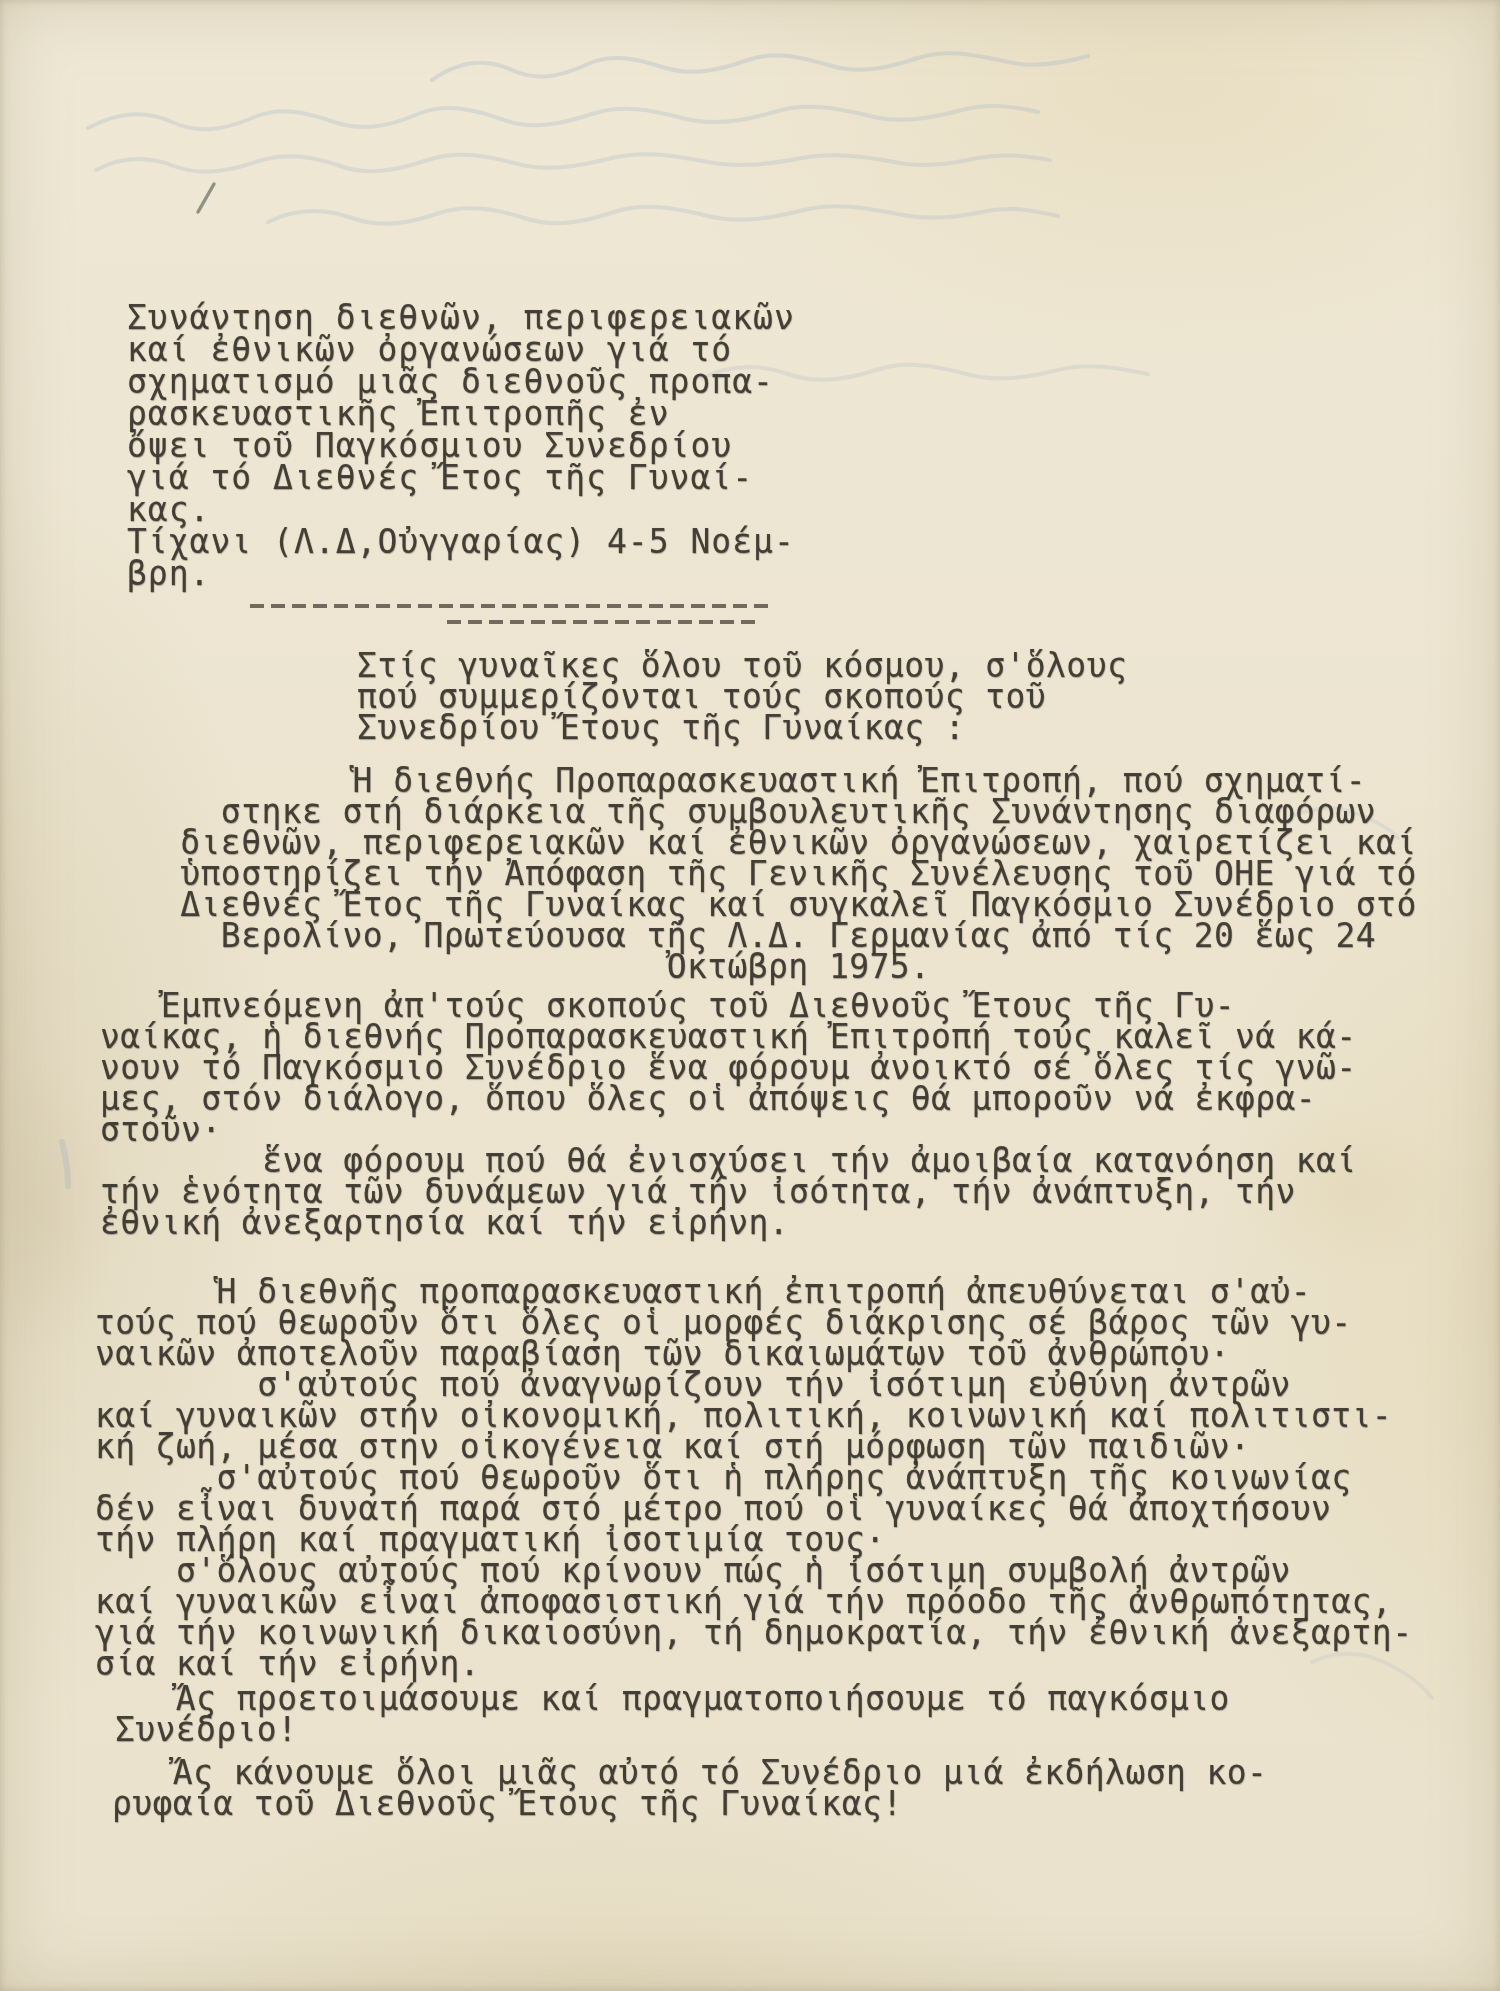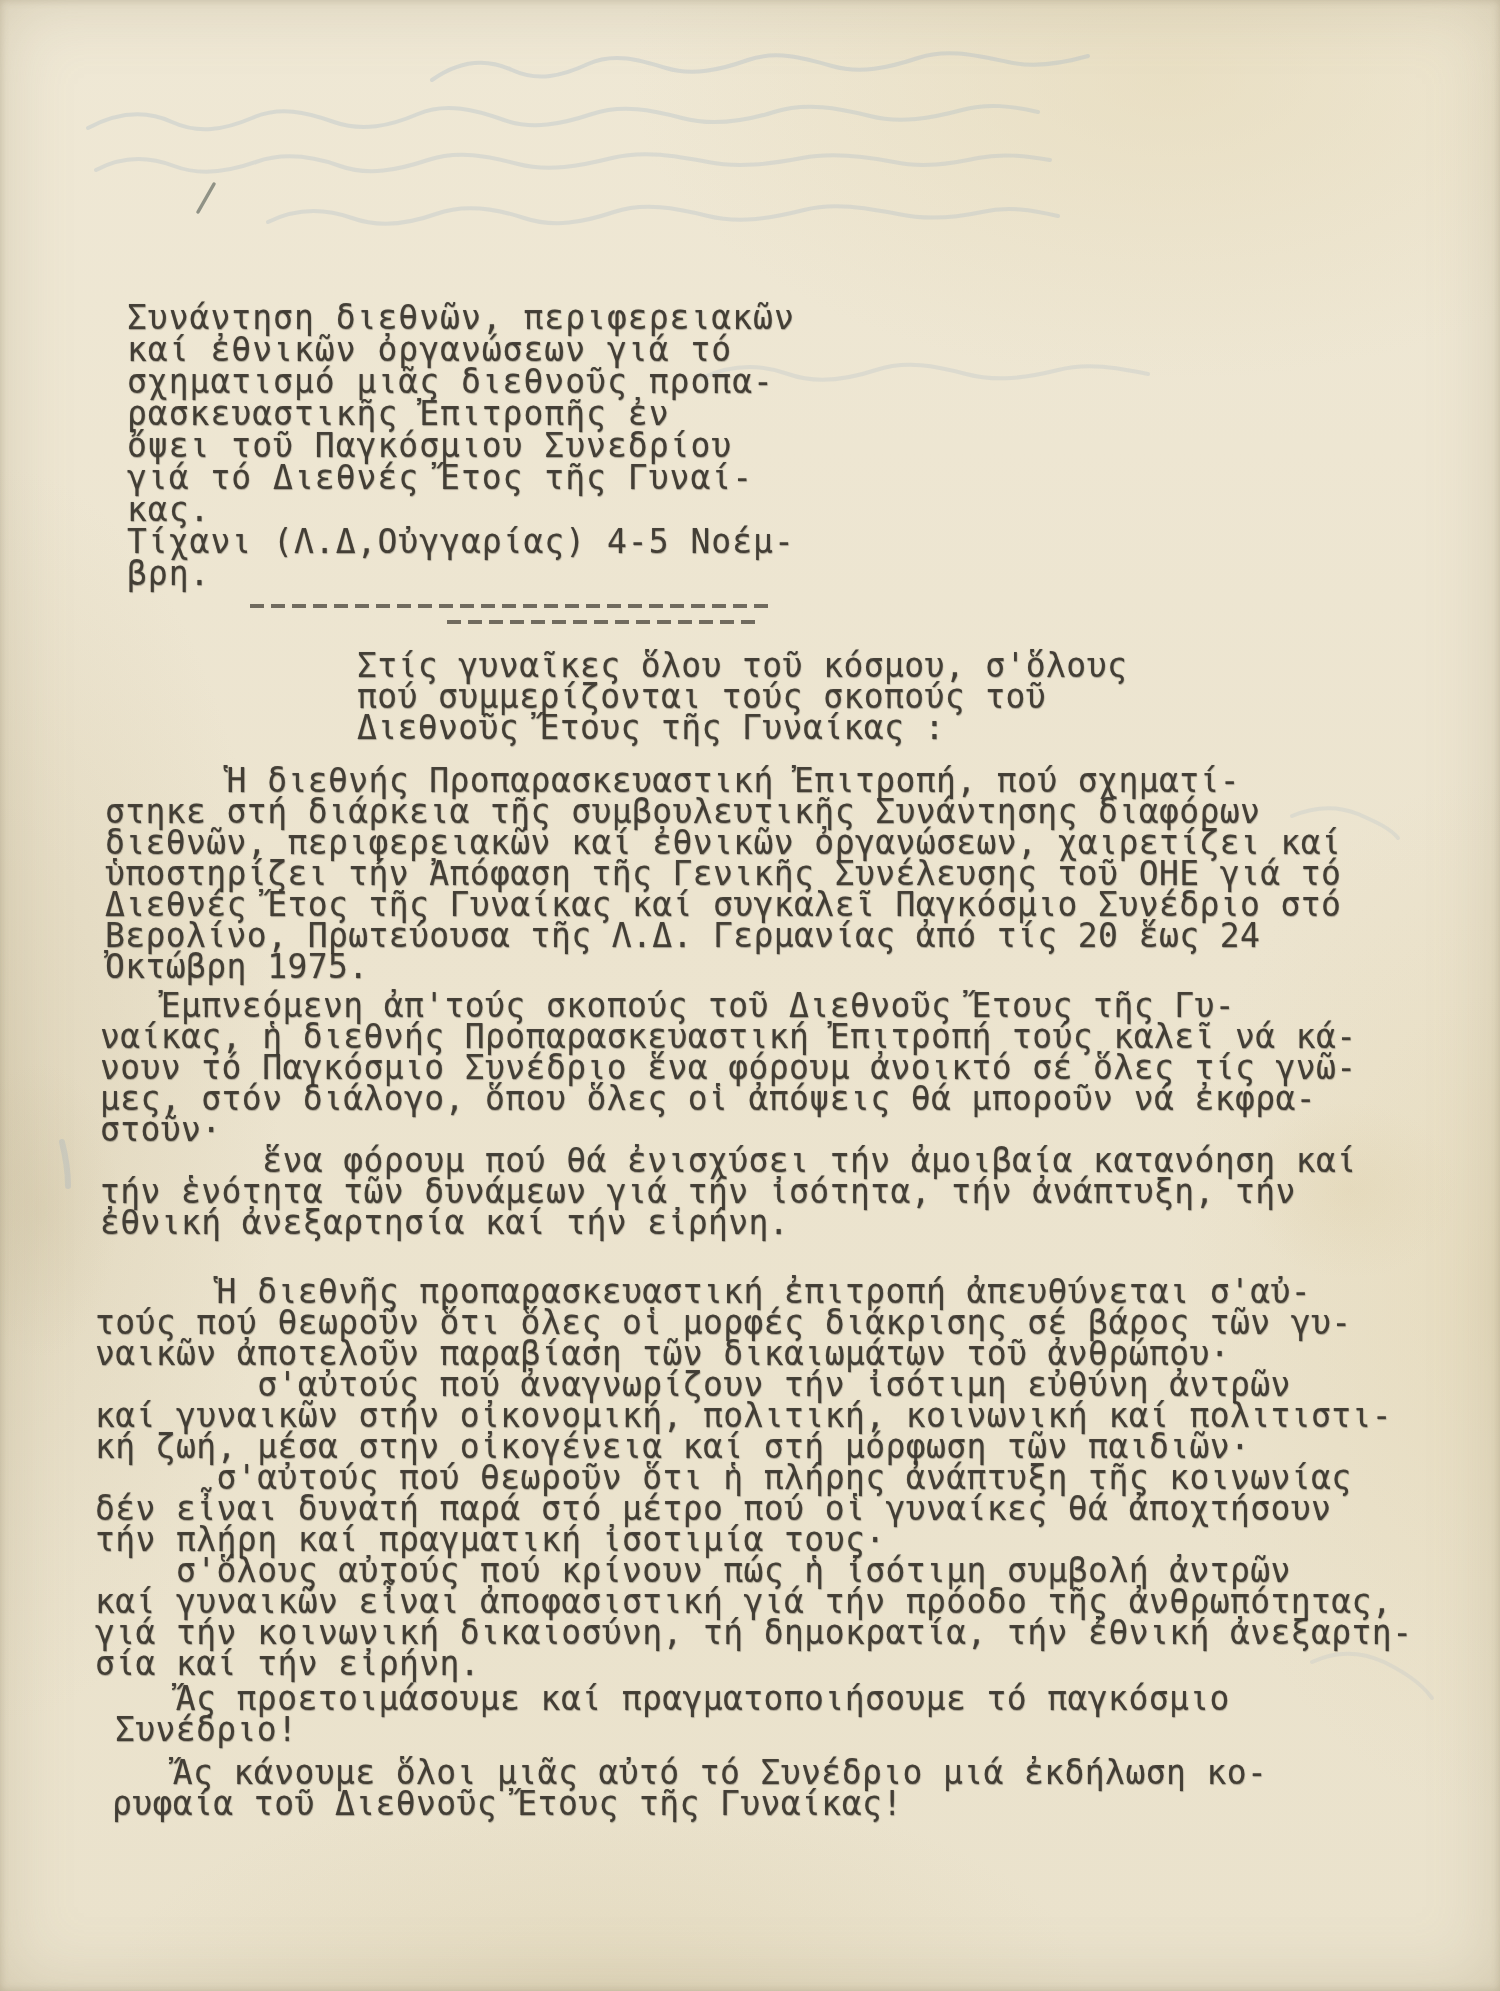--- a/index.html
+++ b/index.html
@@ -30,21 +30,21 @@
   }
   .ref-block{padding-top:302px;margin-left:127px;line-height:32px;letter-spacing:1px;}
   .rule{
     height:4px;
     background:repeating-linear-gradient(90deg, rgba(60,55,46,0.70) 0 14px, rgba(60,55,46,0) 14px 21px);
   }
   .rule-divider{margin:14px 0 0 250px;width:520px;}
   .title{margin:28px 0 0 530px;font-size:34px;line-height:40px;letter-spacing:-2px;}
   .rule-title{margin:12px 0 0 447px;width:312px;}
   .salutation{margin:26px 0 0 357px;}
-  .para-1{margin:22px 8px 0 105px;}
+  .para-1{margin:22px 8px 0 105px;text-align:center;}
   .para-2{margin:38px 0 0 95px;}
   .para-3{margin:8px  0 0 100px;}
   .para-4{margin:4px  0 0 115px;}
   .para-5{margin:12px 0 0 112px;}
   .hw{position:absolute;inset:0;pointer-events:none;}
 </style>
 </head>
 <body>
 
 <div class="page">
@@ -75,21 +75,21 @@
 κας.
 Τίχανι (Λ.Δ,Οὐγγαρίας) 4-5 Νοέμ-
 βρη.</div>
 
   <div class="rule rule-divider"></div>
 
   <div class="rule rule-title"></div>
 
   <div class="typed salutation">Στίς γυναῖκες ὅλου τοῦ κόσμου, σ'ὅλους
 πού συμμερίζονται τούς σκοπούς τοῦ
-Διεθνοῦς Ἔτους τῆς Γυναίκας :</div>
+Συνεδρίου Ἔτους τῆς Γυναίκας :</div>
 
   <div class="typed para-1">      Ἡ διεθνής Προπαρασκευαστική Ἐπιτροπή, πού σχηματί-
 στηκε στή διάρκεια τῆς συμβουλευτικῆς Συνάντησης διαφόρων
 διεθνῶν, περιφερειακῶν καί ἐθνικῶν ὀργανώσεων, χαιρετίζει καί
 ὑποστηρίζει τήν Ἀπόφαση τῆς Γενικῆς Συνέλευσης τοῦ ΟΗΕ γιά τό
 Διεθνές Ἔτος τῆς Γυναίκας καί συγκαλεῖ Παγκόσμιο Συνέδριο στό
 Βερολίνο, Πρωτεύουσα τῆς Λ.Δ. Γερμανίας ἀπό τίς 20 ἕως 24
 Ὀκτώβρη 1975.</div>
   <div class="typed para-3">   Ἐμπνεόμενη ἀπ'τούς σκοπούς τοῦ Διεθνοῦς Ἔτους τῆς Γυ-
 ναίκας, ἡ διεθνής Προπαρασκευαστική Ἐπιτροπή τούς καλεῖ νά κά-

